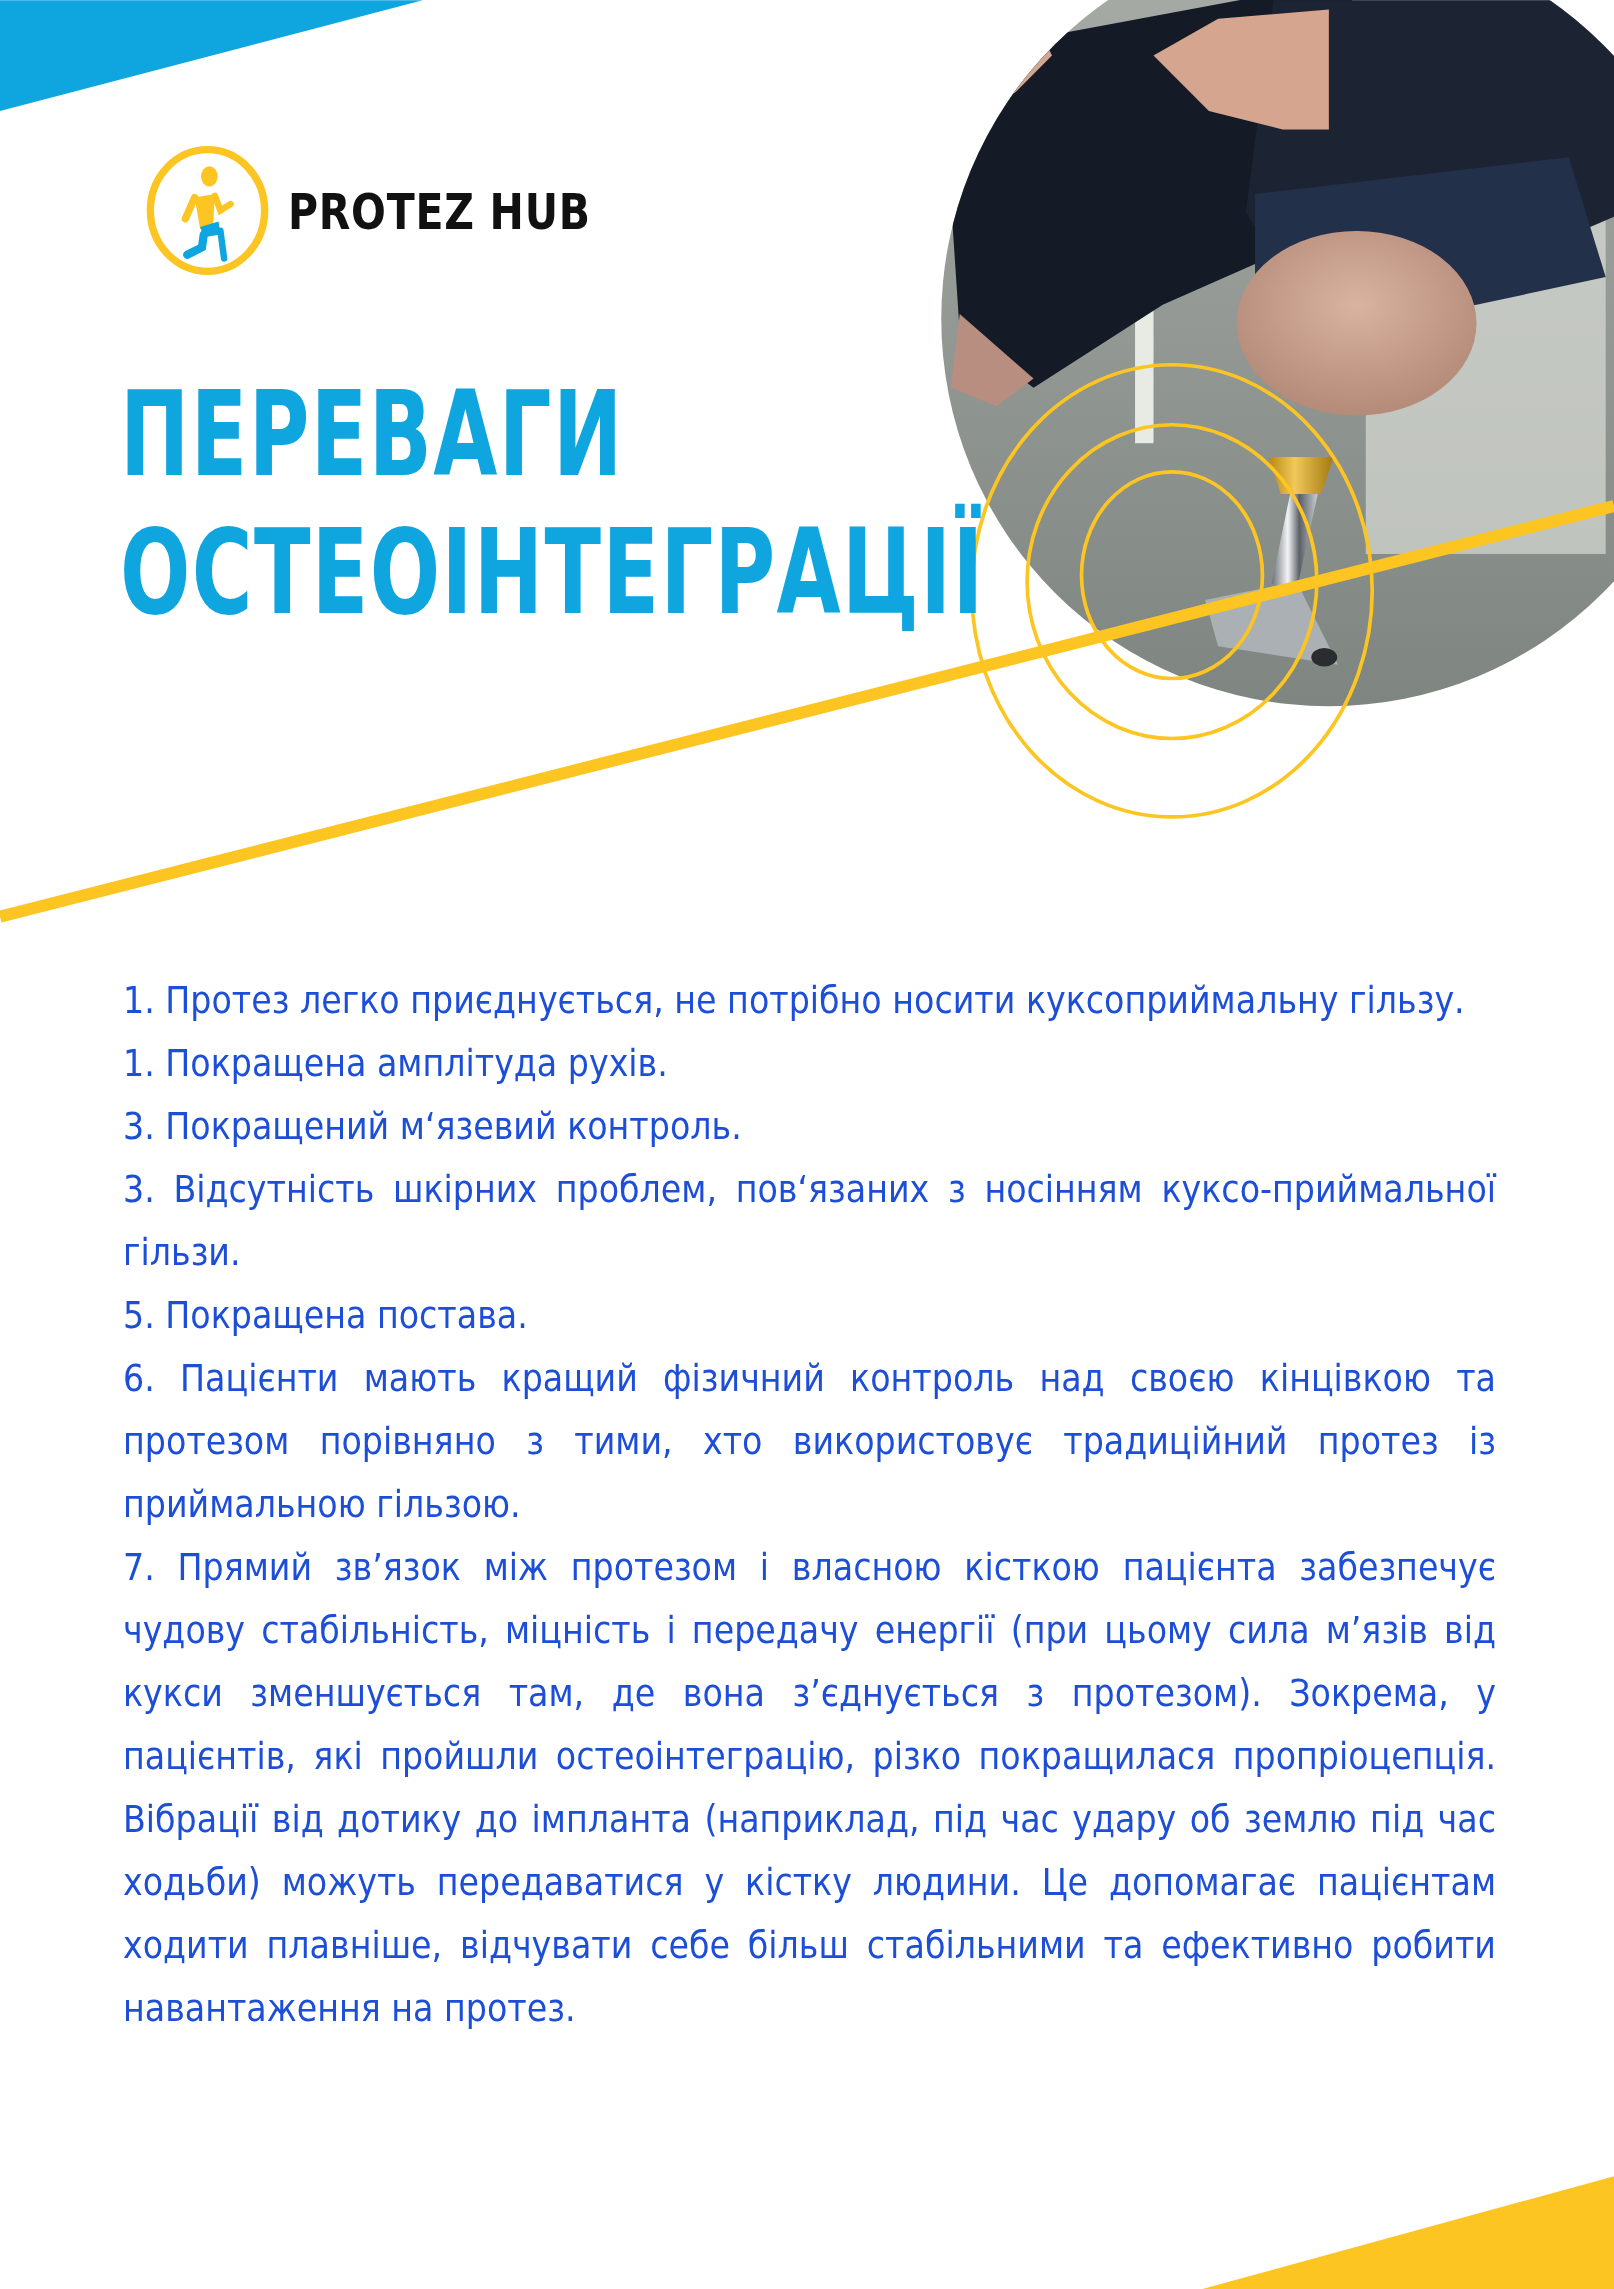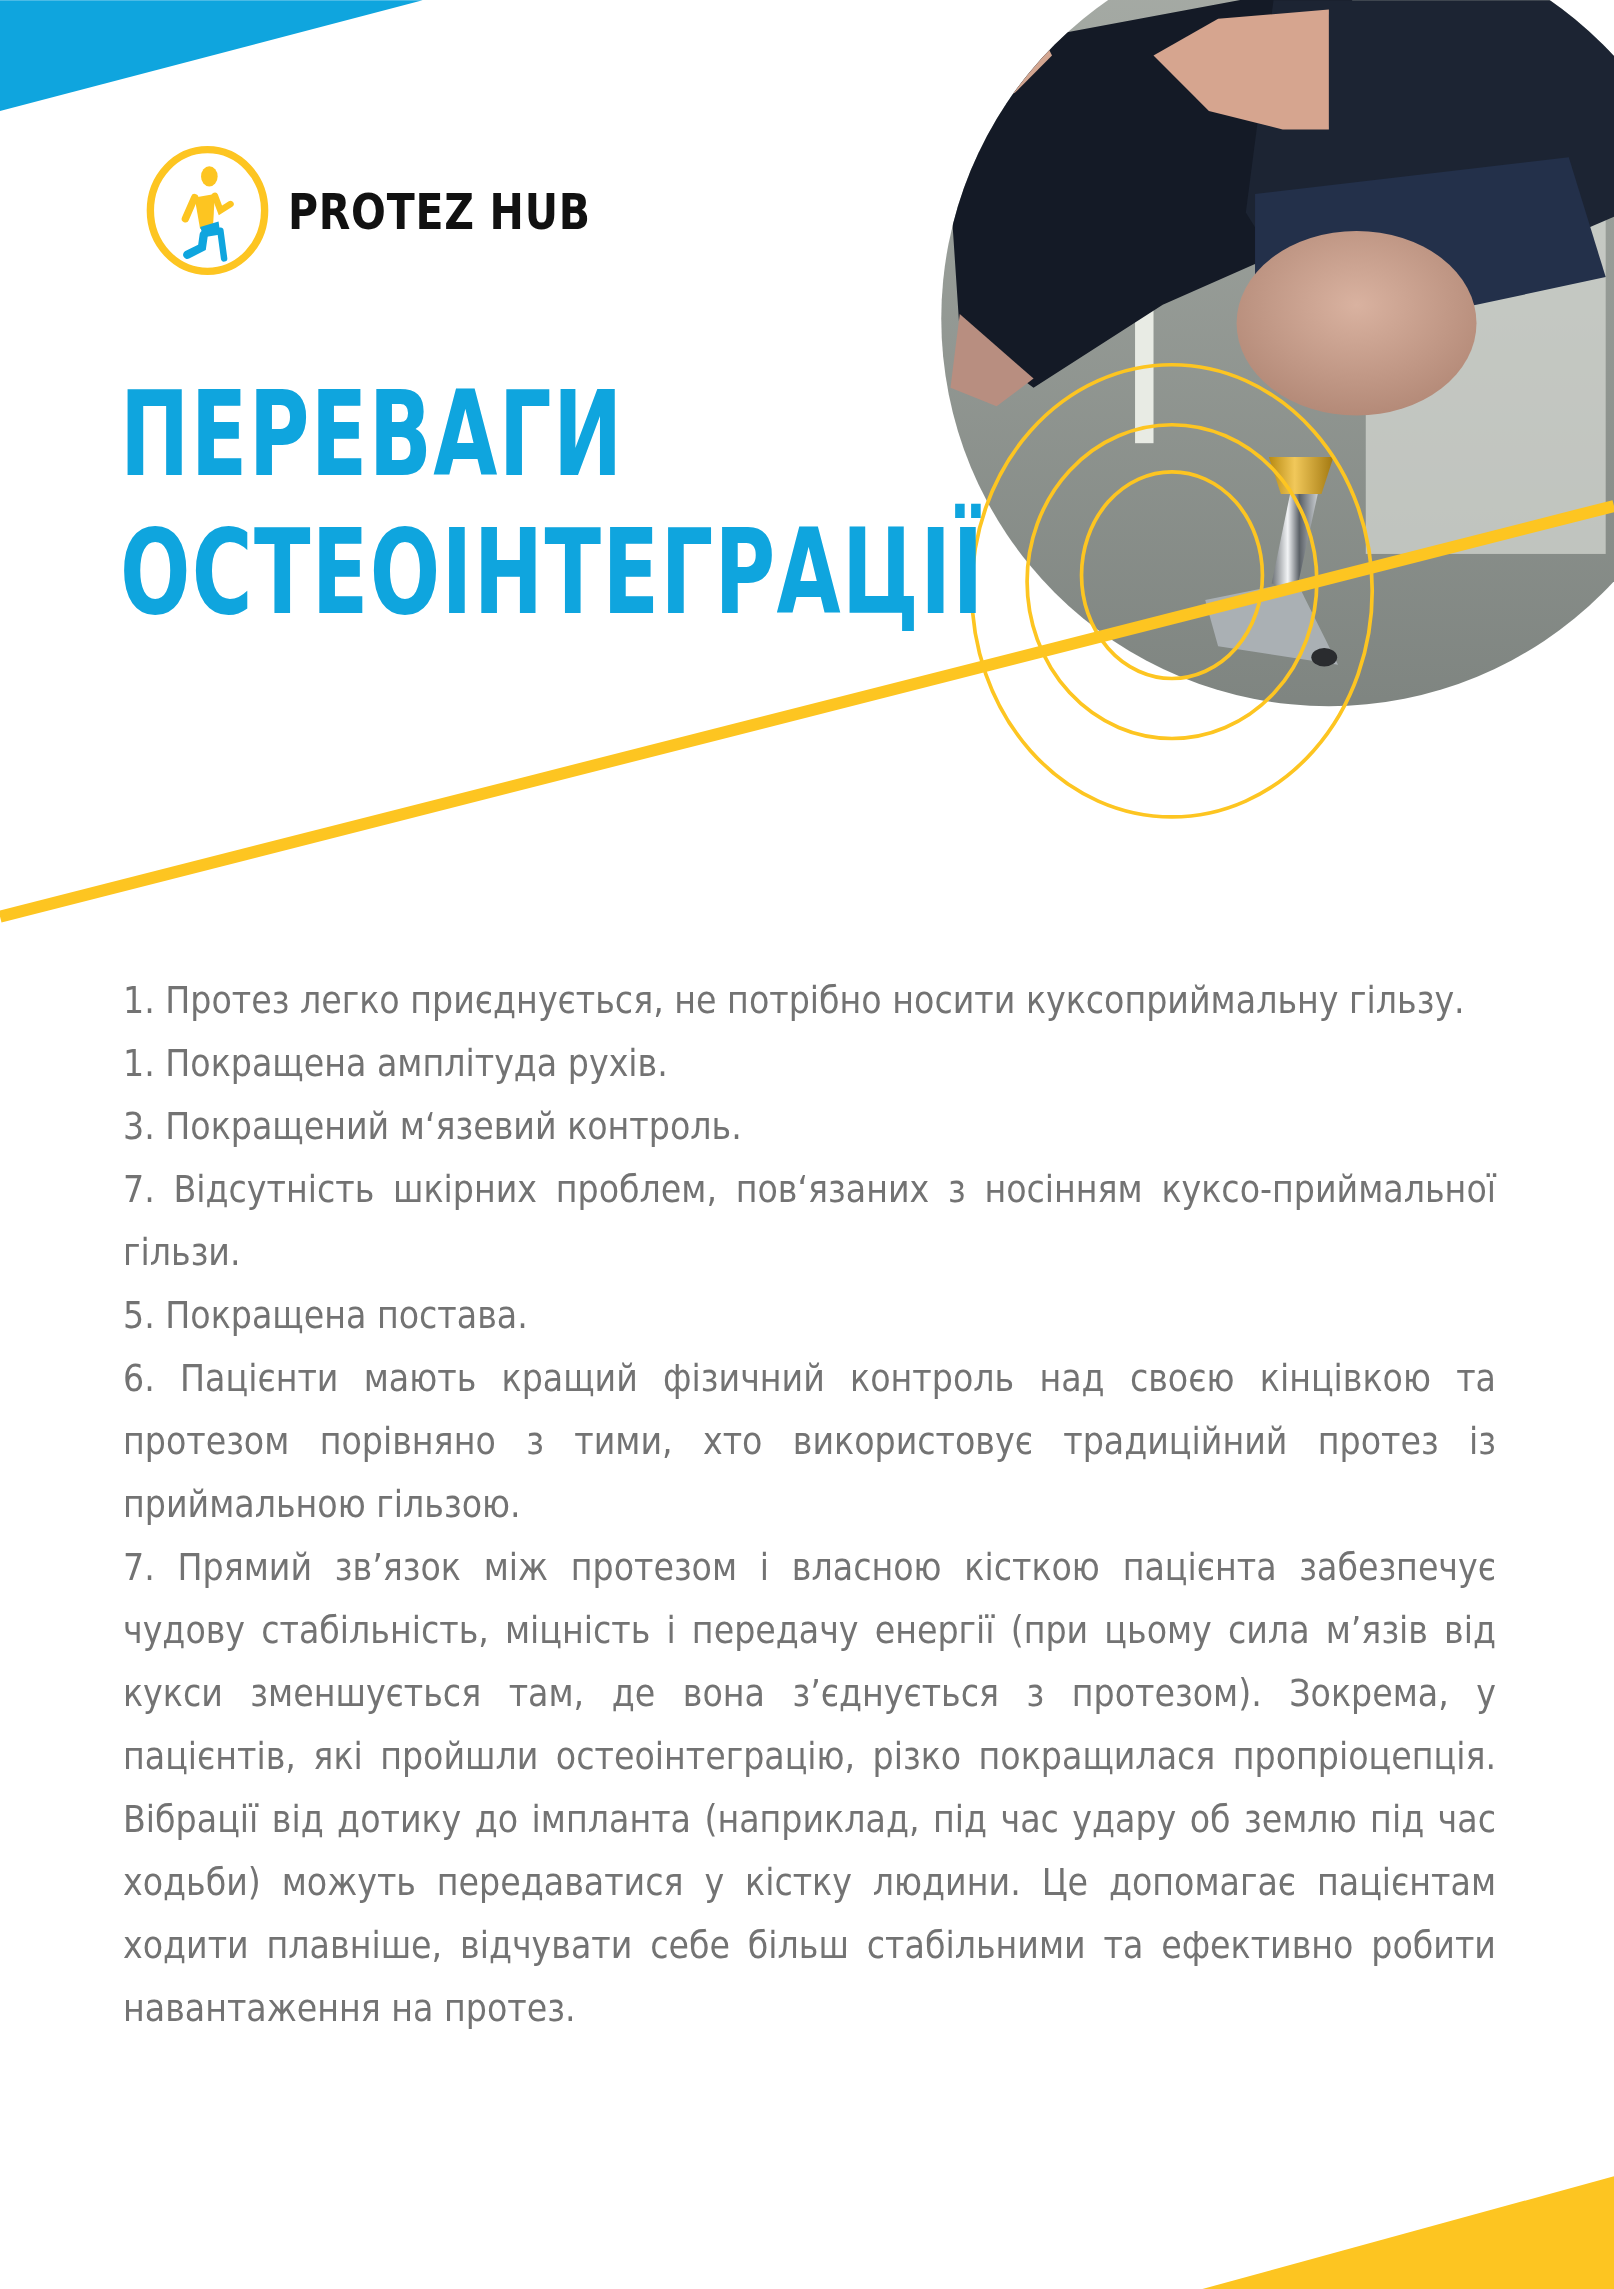--- a/index.html
+++ b/index.html
@@ -3,21 +3,21 @@
 <meta charset="utf-8">
 <style>
   html, body { margin:0; padding:0; }
   body { width:1614px; height:2290px; position:relative; overflow:hidden; background:#ffffff; font-family:"DejaVu Sans Condensed","DejaVu Sans", sans-serif; }
   .abs { position:absolute; }
   #deco { position:absolute; left:0; top:0; width:1614px; height:2290px; }
   .logo { left:143px; top:146px; width:406px; height:129px; }
   .logo-text { position:absolute; left:145px; top:37px; font-family:"DejaVu Sans", sans-serif; font-weight:bold; font-size:50px; letter-spacing:0.9px; color:#111; transform:scaleX(0.82); transform-origin:left center; white-space:nowrap; }
   .title { left:120px; top:365px; width:831px; color:#0fa5de; font-family:"DejaVu Sans Condensed","DejaVu Sans", sans-serif; font-weight:bold; font-size:118px; line-height:138px; letter-spacing:1.8px; transform:scaleX(0.78); transform-origin:left top; text-transform:uppercase; }
   .title div { white-space:nowrap; }
-  .body-text { left:123px; top:969px; width:1373px; color:#737373; font-family:"DejaVu Sans Condensed","DejaVu Sans", sans-serif; font-size:37px; line-height:63px; }
+  .body-text { left:123px; top:969px; width:1373px; color:#1d4ed8; font-family:"DejaVu Sans Condensed","DejaVu Sans", sans-serif; font-size:37px; line-height:63px; }
   .body-text p { margin:0; text-align:justify; }
 </style>
 </head>
 <body>
 
 <svg id="deco" viewBox="0 0 1749 2481" xmlns="http://www.w3.org/2000/svg">
   <defs>
     <clipPath id="photoClip">
       <circle cx="1440" cy="345" r="420"></circle>
     </clipPath>
@@ -98,18 +98,18 @@
 
 <div class="abs title">
   <div>ПЕРЕВАГИ</div>
   <div>ОСТЕОІНТЕГРАЦІЇ</div>
 </div>
 
 <div class="abs body-text">
   <p>1. Протез легко приєднується, не потрібно носити куксоприймальну гільзу.</p>
   <p>1. Покращена амплітуда рухів.</p>
   <p>3. Покращений м‘язевий контроль.</p>
-  <p>7. Відсутність шкірних проблем, пов‘язаних з носінням куксо-приймальної гільзи.</p>
+  <p>3. Відсутність шкірних проблем, пов‘язаних з носінням куксо-приймальної гільзи.</p>
   <p>5. Покращена постава.</p>
   <p>6. Пацієнти мають кращий фізичний контроль над своєю кінцівкою та протезом порівняно з тими, хто використовує традиційний протез із приймальною гільзою.</p>
   <p>7. Прямий зв’язок між протезом і власною кісткою пацієнта забезпечує чудову стабільність, міцність і передачу енергії (при цьому сила м’язів від кукси зменшується там, де вона з’єднується з протезом). Зокрема, у пацієнтів, які пройшли остеоінтеграцію, різко покращилася пропріоцепція. Вібрації від дотику до імпланта (наприклад, під час удару об землю під час ходьби) можуть передаватися у кістку людини. Це допомагає пацієнтам ходити плавніше, відчувати себе більш стабільними та ефективно робити навантаження на протез.</p>
 </div>
 
 
 </body></html>

